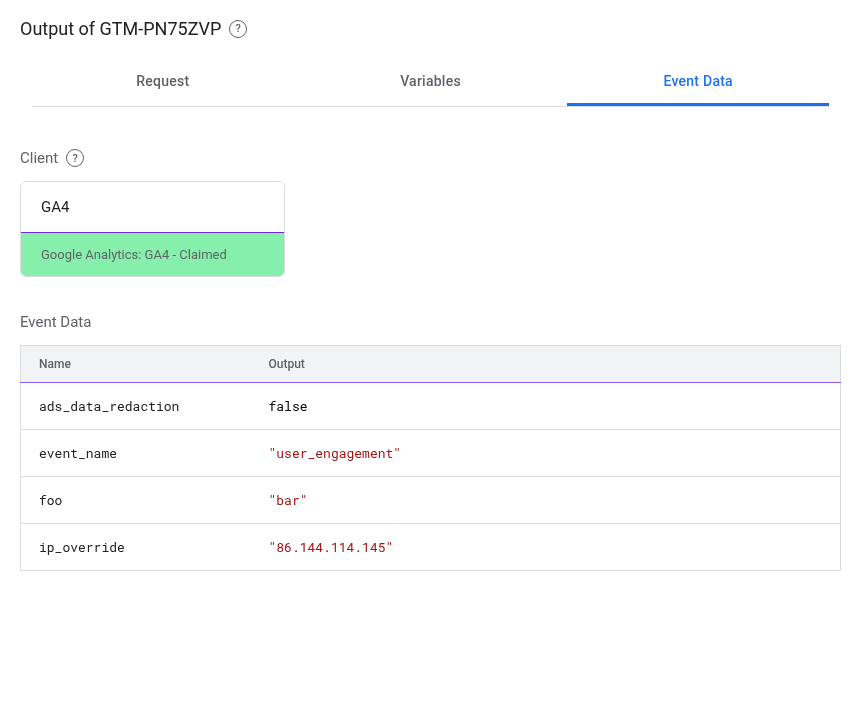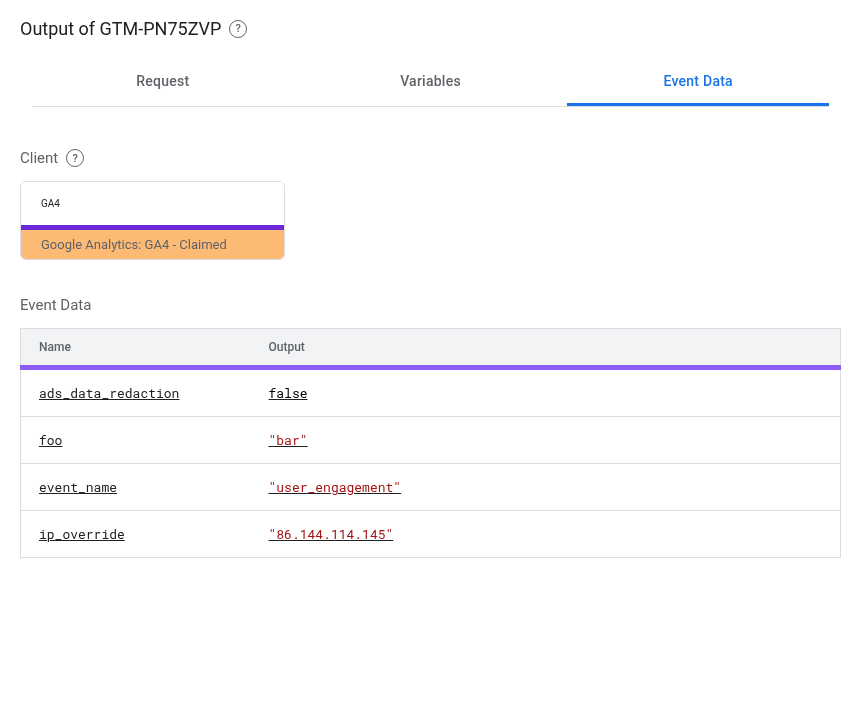--- a/index.html
+++ b/index.html
@@ -79,68 +79,67 @@
       font-weight: 400;
     }
     .client-card {
       border: 1px solid #dadce0;
       border-radius: 6px;
       width: 265px;
       overflow: hidden;
     }
     .client-card-top {
       padding: 16px 20px;
-      font-size: 10px;
+      font-size: 15px;
       color: #202124;
       background: #fff;
     }
     .client-card-bottom {
-      padding: 7px 20px;
+      padding: 14px 20px;
       font-size: 13px;
       color: #5f6368;
-      background: #fdba74;
-      border-top: 5px solid #6d28d9;
+      background: #86efac;
+      border-top: 1px solid #6d28d9;
     }
     .event-data-section {
       margin-top: 36px;
     }
     .event-data-label {
       font-size: 15px;
       color: #5f6368;
       margin-bottom: 14px;
     }
     .table {
       width: 100%;
       border: 1px solid #dadce0;
       border-bottom: none;
       border-collapse: collapse;
     }
     .table-header {
       background: #f1f3f4;
-      border-bottom: 5px solid #8b5cf6;
+      border-bottom: 1px solid #8b5cf6;
     }
     .table-header th {
       text-align: left;
       padding: 11px 18px;
       font-size: 12px;
       font-weight: 500;
       color: #5f6368;
     }
     .table-header th:first-child {
       width: 230px;
     }
     .table tbody tr {
       border-bottom: 1px solid #dadce0;
     }
     .table tbody td {
       padding: 14px 18px;
       font-family: 'Roboto Mono', Menlo, Consolas, monospace;
       font-size: 13px;
       vertical-align: middle;
-      text-decoration: underline;
     }
     .table tbody td:first-child {
       color: #202124;
       width: 230px;
     }
     .val-boolean {
       color: #000000;
     }
     .val-string {
       color: #a31515;
@@ -183,28 +182,28 @@
             <th>Name</th>
             <th>Output</th>
           </tr>
         </thead>
         <tbody id="event-data-body">
             <tr>
               <td>ads_data_redaction</td>
               <td><span class="val-boolean">false</span></td>
             </tr>
             <tr>
+              <td>event_name</td>
+              <td><span class="val-string">"user_engagement"</span></td>
+            </tr>
+            <tr>
               <td>foo</td>
               <td><span class="val-string">"bar"</span></td>
             </tr>
             <tr>
-              <td>event_name</td>
-              <td><span class="val-string">"user_engagement"</span></td>
-            </tr>
-            <tr>
               <td>ip_override</td>
               <td><span class="val-string">"86.144.114.145"</span></td>
             </tr>
           </tbody>
       </table>
     </div>
   </div>
 </div>
 
 </body></html>

